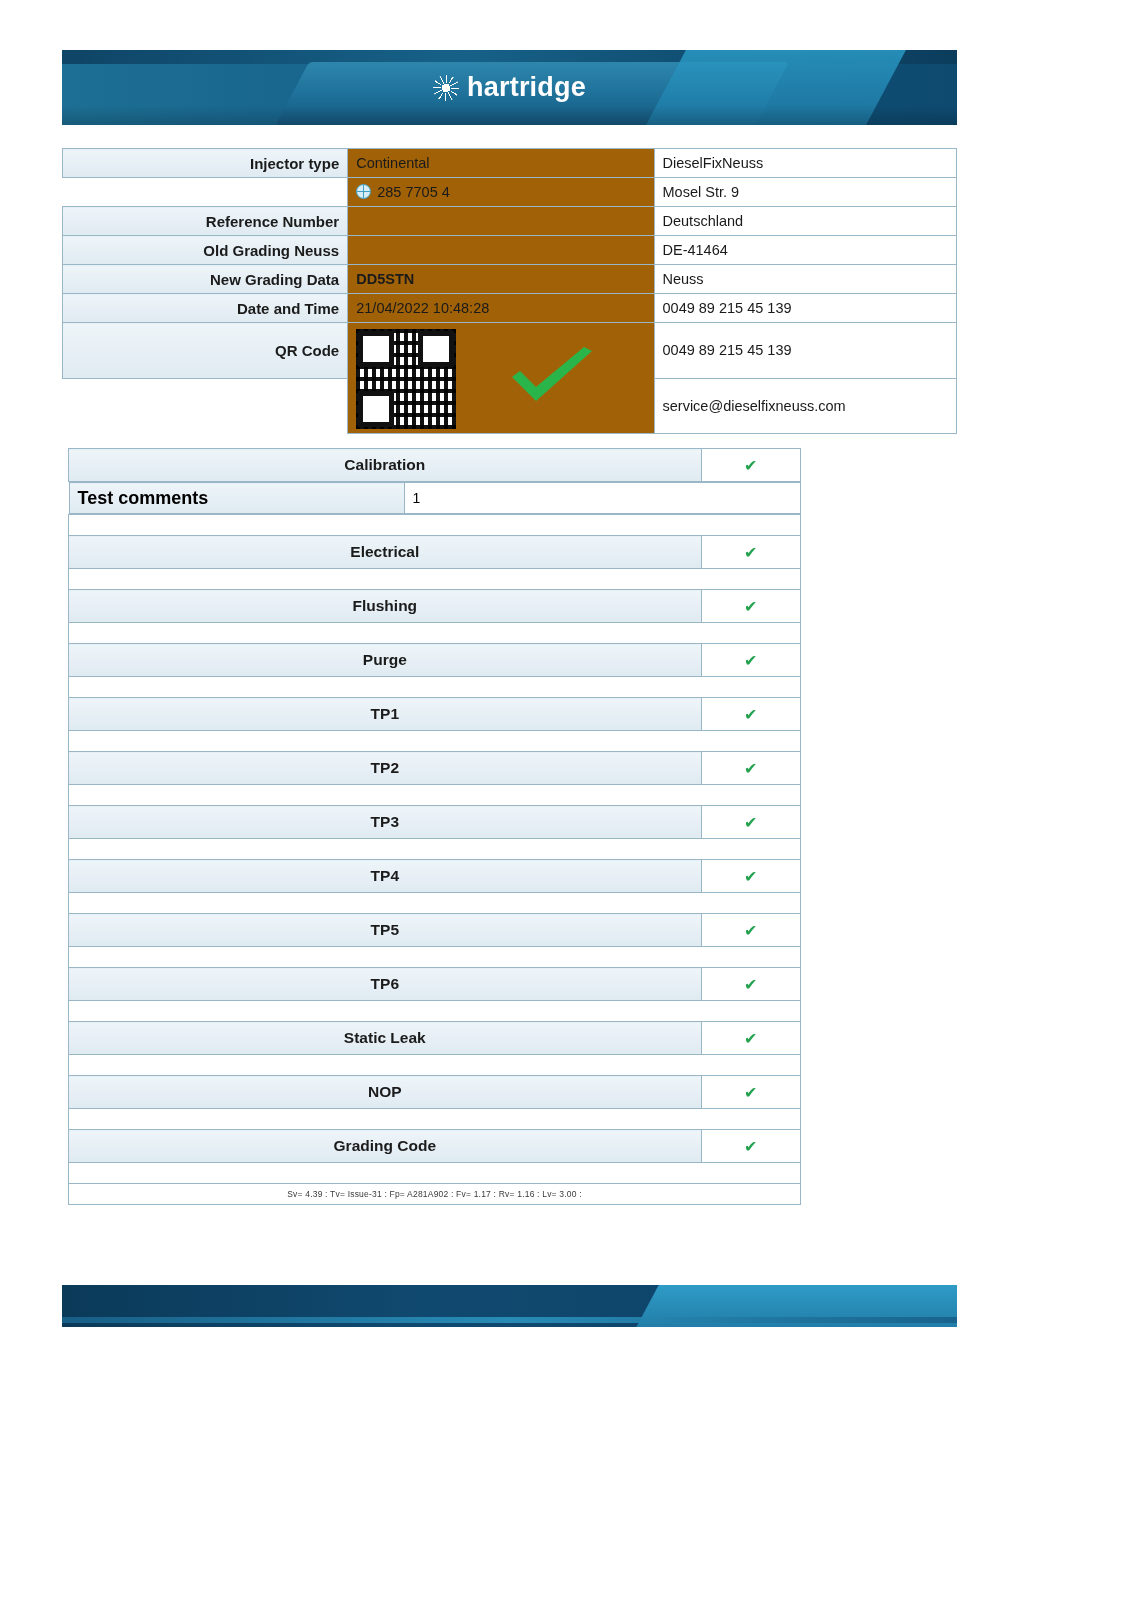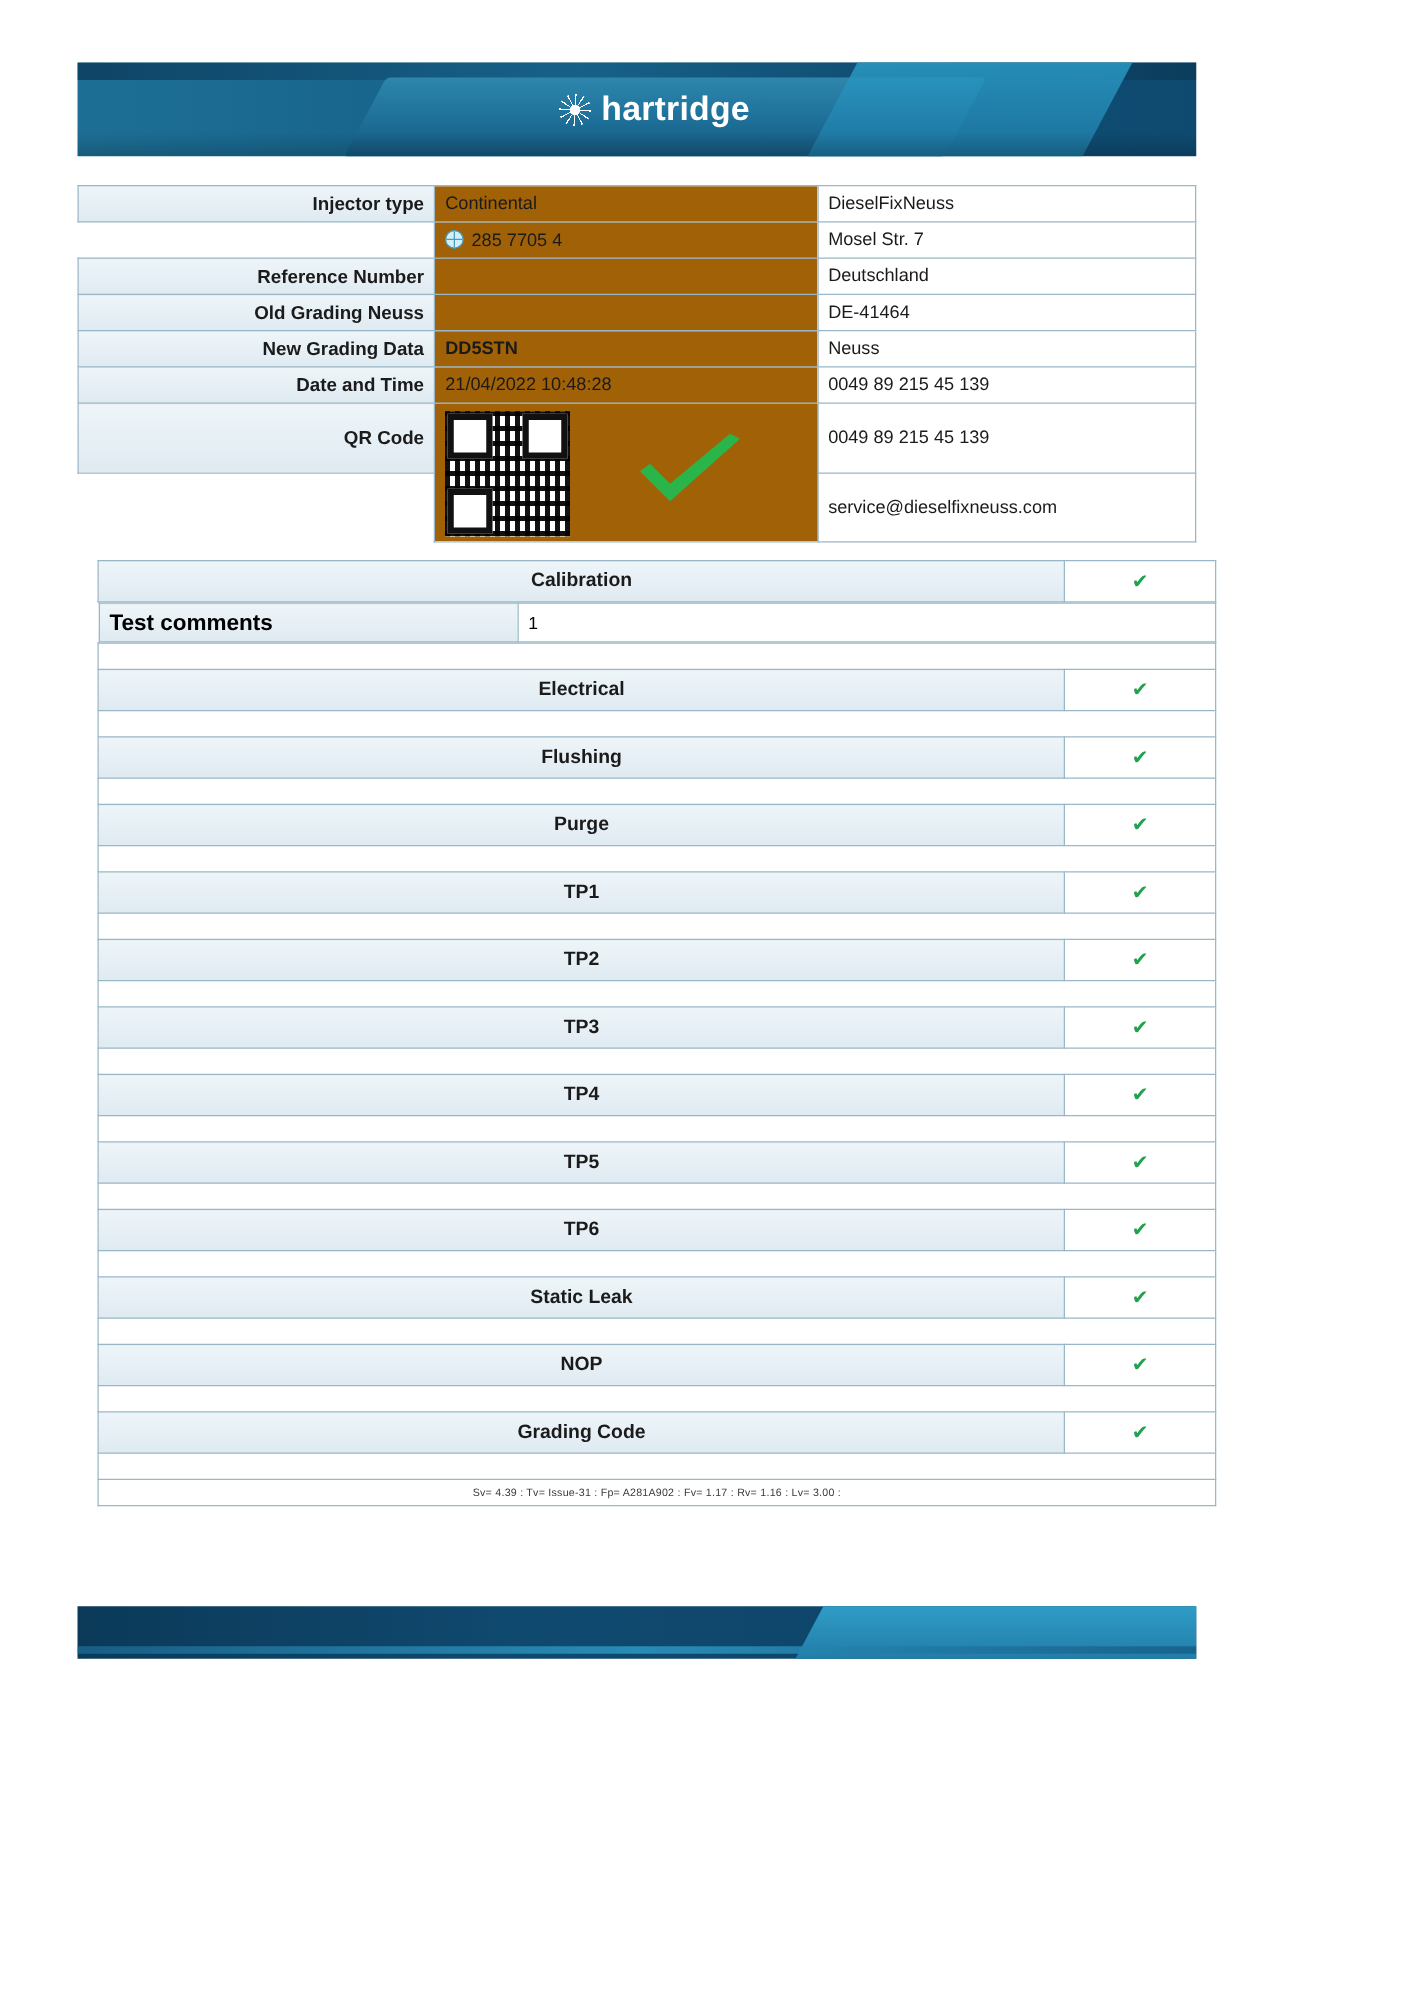--- a/index.html
+++ b/index.html
@@ -70,21 +70,20 @@
   }
   .logo-wrap {
     position: absolute;
     left: 0; top: 0;
     width: 895px;
     height: 75px;
     display: flex;
     align-items: center;
     justify-content: center;
     gap: 8px;
-    margin-left: 14px;
   }
   .logo-mark {
     width: 26px; height: 26px;
     border-radius: 50%;
     background:
       radial-gradient(circle at 50% 50%, #ffffff 0 22%, rgba(255,255,255,0) 23%),
       conic-gradient(#ffffff 0 6deg, rgba(255,255,255,0) 6deg 30deg,
                      #ffffff 30deg 36deg, rgba(255,255,255,0) 36deg 60deg,
                      #ffffff 60deg 66deg, rgba(255,255,255,0) 66deg 90deg,
                      #ffffff 90deg 96deg, rgba(255,255,255,0) 96deg 120deg,
@@ -224,23 +223,23 @@
   }
   .big-check svg { display:block; }
   .empty-right {
     height: 72px;
     background: #ffffff;
   }
 
   
   .results {
     position: absolute;
-    left: 78px;
+    left: 68px;
     top: 448px;
-    width: 895px;
+    width: 733px;
     border-collapse: collapse;
     font-size: 15px;
   }
   .results td {
     border: 1px solid #9ab7c8;
     height: 22px;
   }
   .row-title {
     background: linear-gradient(180deg, #eef5f9, #dfeaf1);
     text-align: center;
@@ -311,21 +310,21 @@
       <tr>
         <td class="lbl">Injector type</td>
         <td class="val">Continental</td>
         <td class="rcol">DieselFixNeuss</td>
       </tr>
       <tr>
         <td class="lbl blank"></td>
         <td class="val">
           <span class="globe-icon"></span><span>285 7705 4</span>
         </td>
-        <td class="rcol">Mosel Str. 7</td>
+        <td class="rcol">Mosel Str. 9</td>
       </tr>
       <tr>
         <td class="lbl">Reference Number</td>
         <td class="val"></td>
         <td class="rcol">Deutschland</td>
       </tr>
       <tr>
         <td class="lbl">Old Grading Neuss</td>
         <td class="val"></td>
         <td class="rcol">DE-41464</td>

